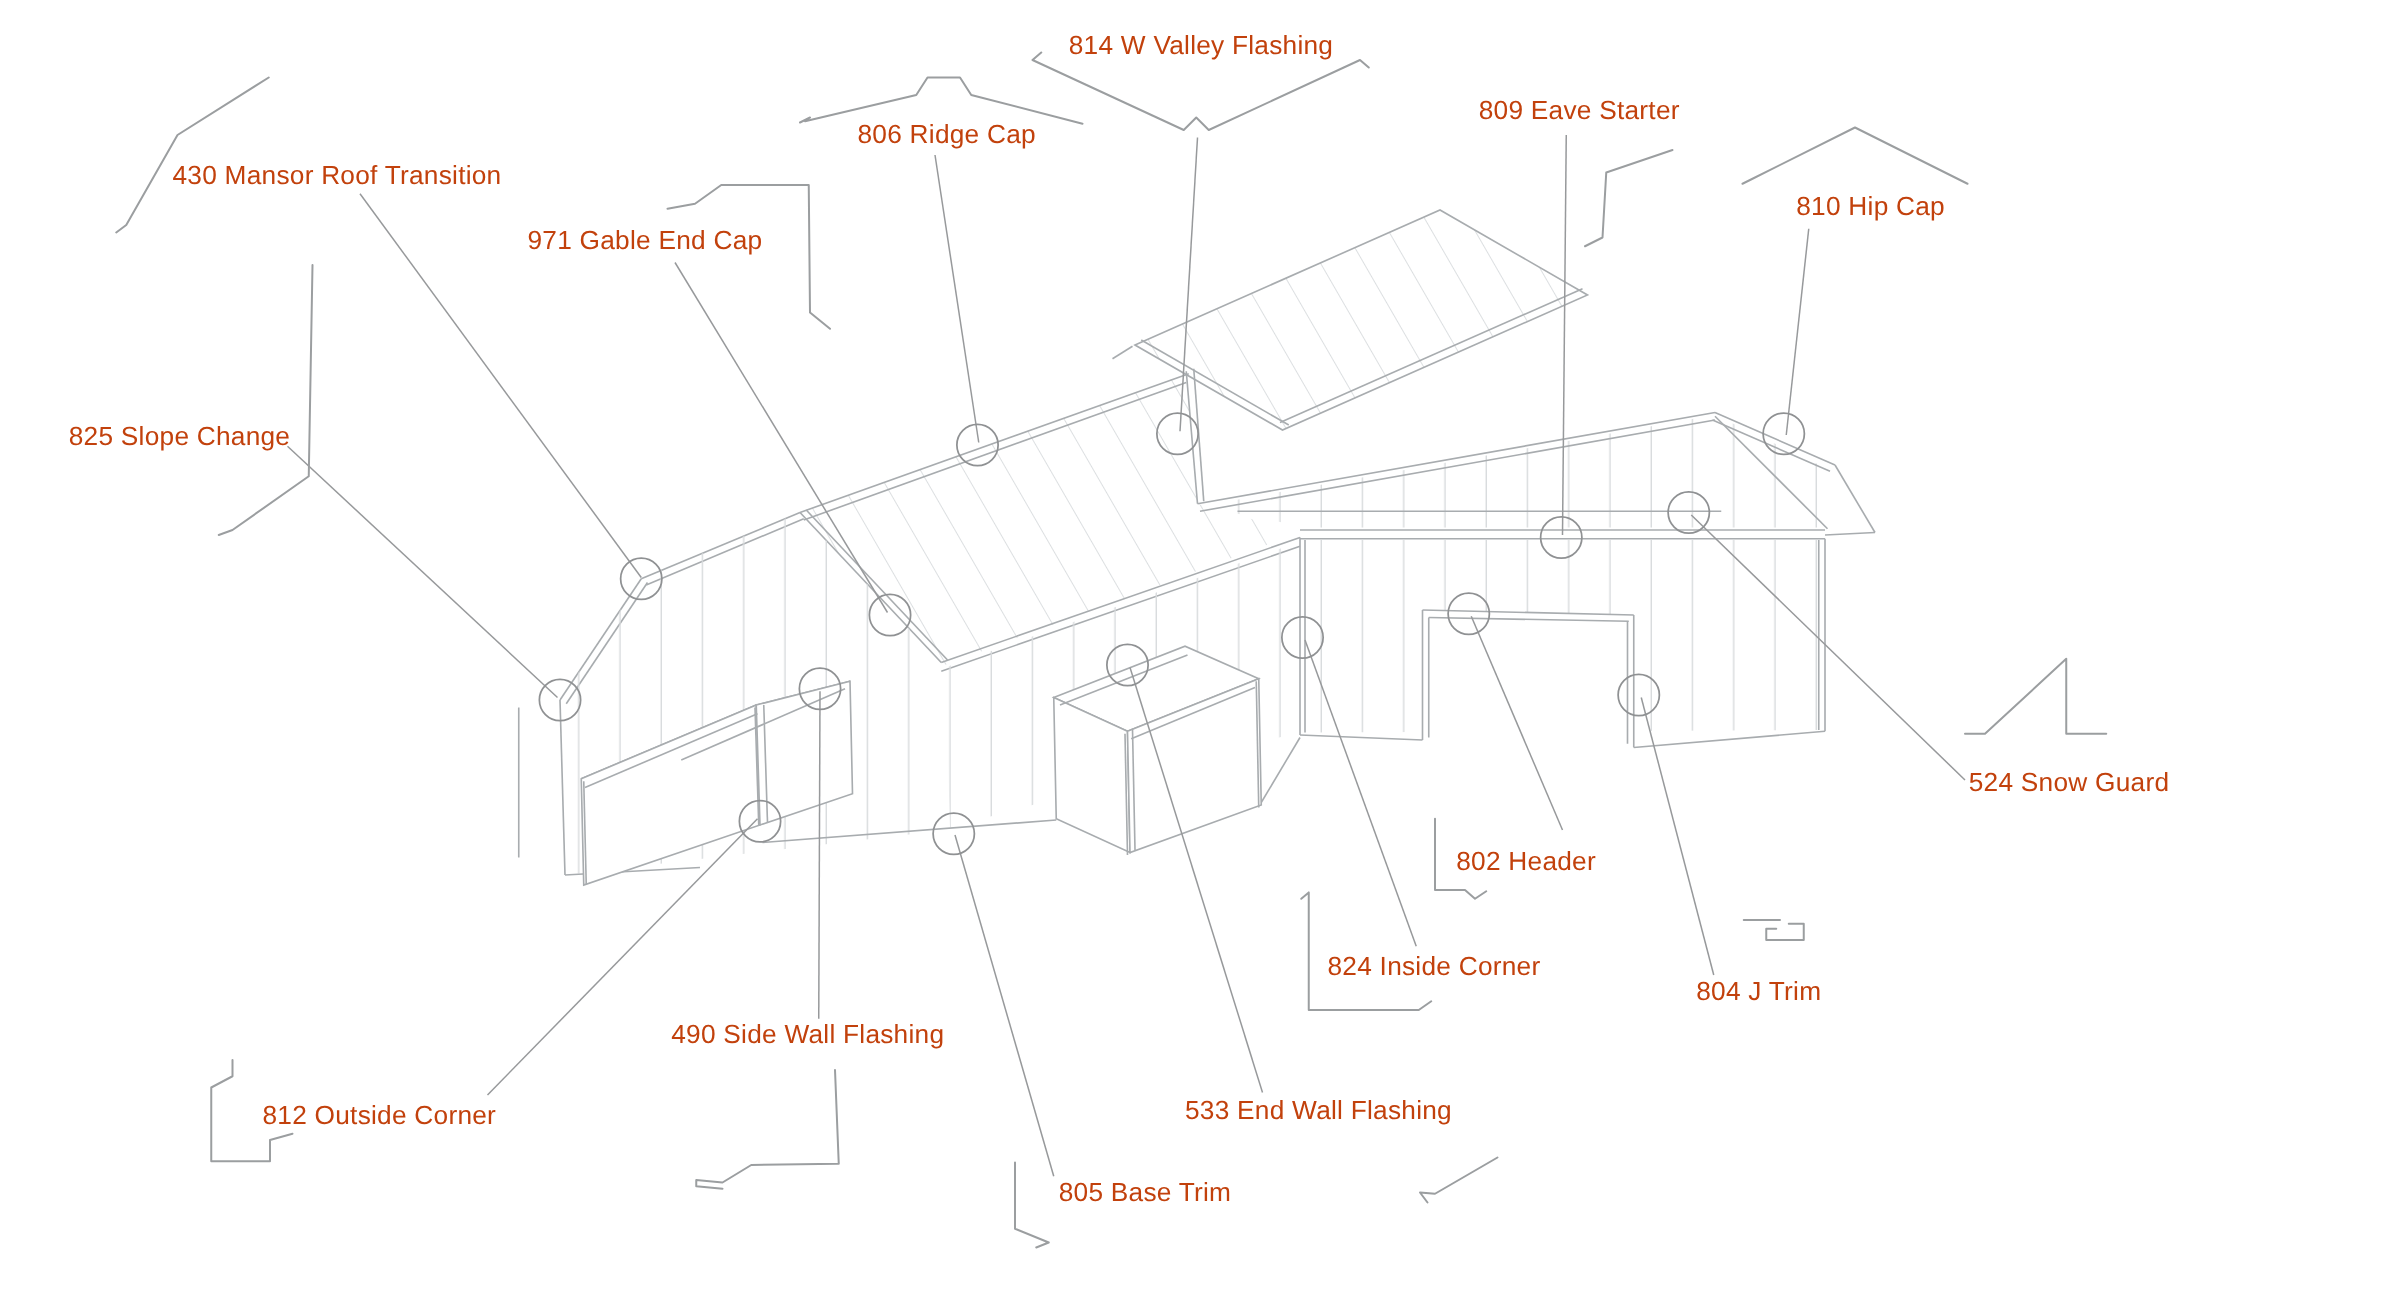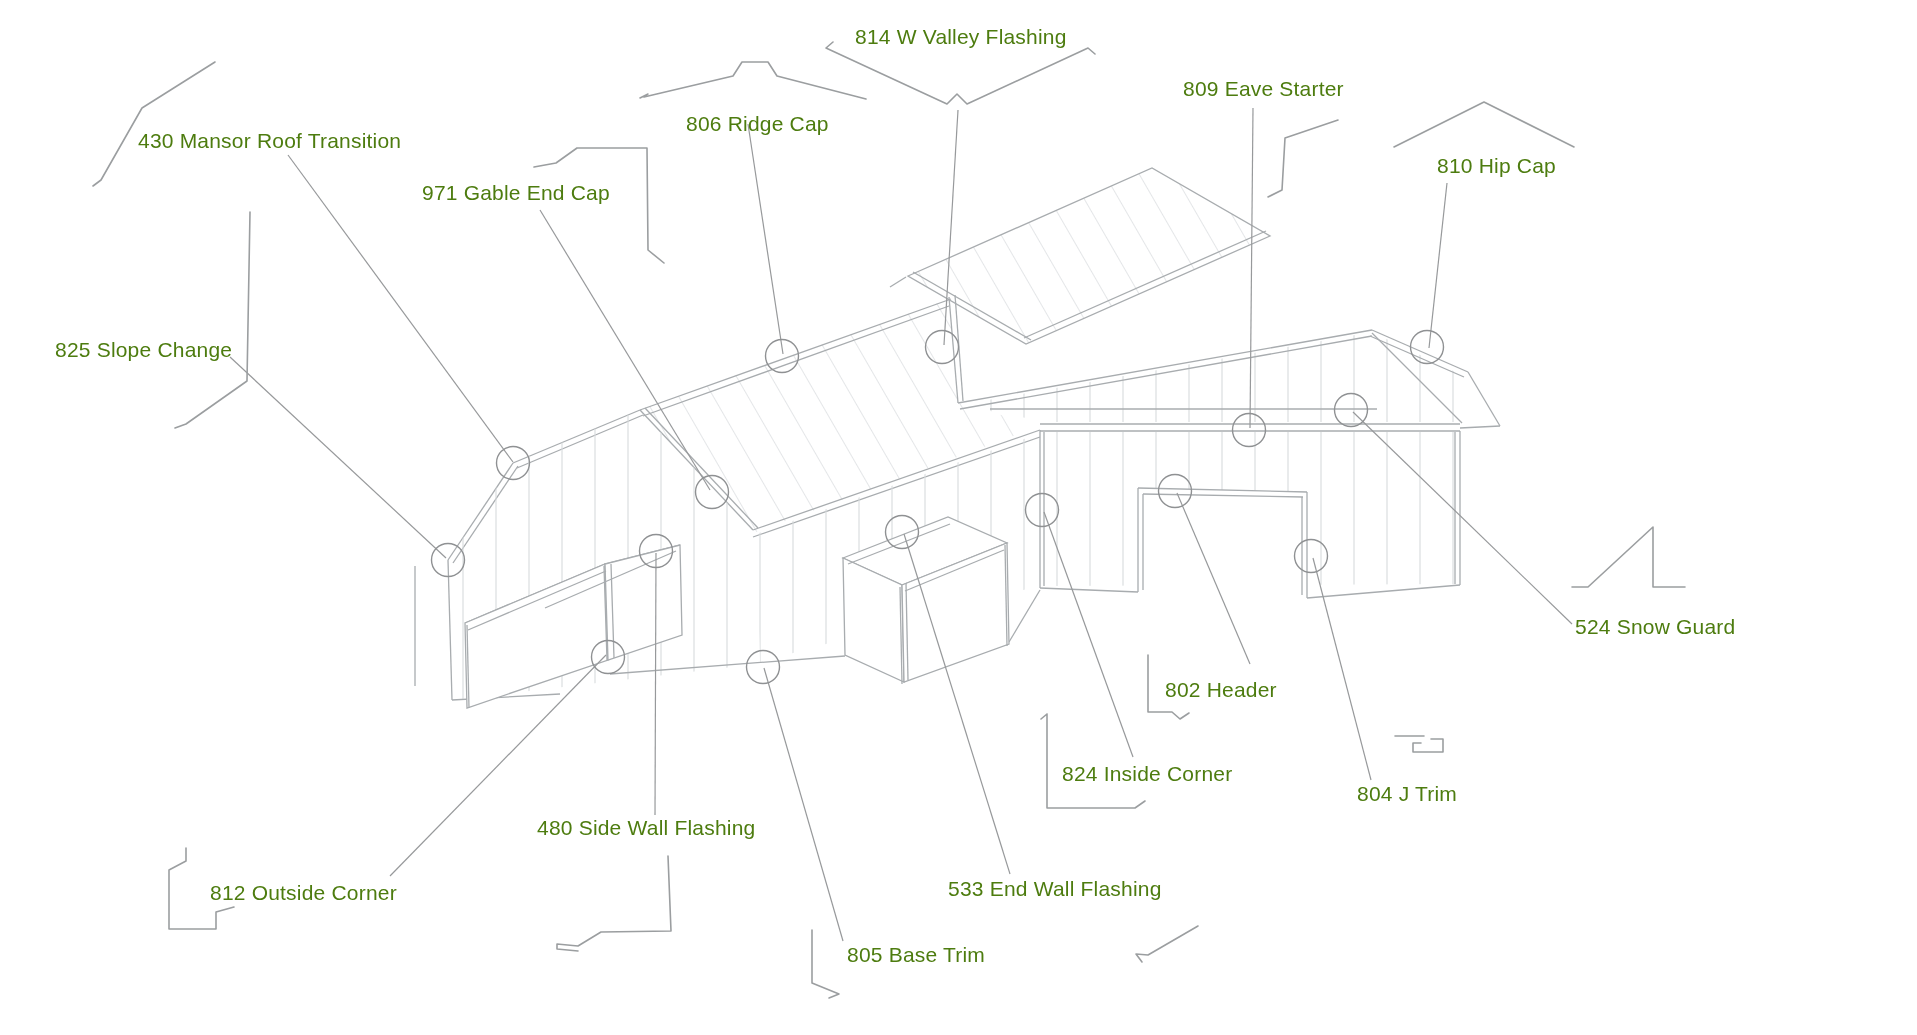--- a/index.html
+++ b/index.html
@@ -1,19 +1,19 @@
 <!DOCTYPE html>
 <html><head>
 <meta charset="utf-8">
 <style>
   html,body{margin:0;padding:0;background:#fff;}
   #stage{position:relative;width:1917px;height:1035px;background:#ffffff;overflow:hidden;
          font-family:"Liberation Sans", sans-serif;}
   #art{position:absolute;left:0;top:0;}
-  .label{position:absolute;font-size:21px;color:#4d7c0f;white-space:nowrap;letter-spacing:.2px;}
+  .label{position:absolute;font-size:21px;color:#c2410c;white-space:nowrap;letter-spacing:.2px;}
 </style>
 </head>
 <body>
 
 <div id="stage">
 
 <svg id="art" width="1917" height="1035" viewBox="0 0 1917 1035">
   <defs>
     <pattern id="roofHatch" width="30" height="30" patternUnits="userSpaceOnUse" patternTransform="rotate(150)">
       <line x1="0" y1="0" x2="0" y2="30" stroke="#cdd1d4" stroke-width="1.1"></line>
@@ -170,26 +170,26 @@
     <path d="M668,856 l3,75 -70,1 -23,14 -21,-2 v5 l21,2"></path>
     <path d="M1198,926 l-50,29 -12,-1 6,8"></path>
     <path d="M1047,714 l-6,5 M1047,714 v94 h88 l10,-7"></path>
     <path d="M250,212 l-3,169 -61,43 -11,4"></path>
   </g>
 </svg>
 
 <div class="label" style="left:1165px;top:678px">802 Header</div>
 <div class="label" style="left:1357px;top:782px">804 J Trim</div>
 <div class="label" style="left:847px;top:943px">805 Base Trim</div>
-<div class="label" style="left:686px;top:112px">806 Ridge Cap</div>
+<div class="label" style="left:686px;top:96px">806 Ridge Cap</div>
 <div class="label" style="left:422px;top:181px">971 Gable End Cap</div>
 <div class="label" style="left:1183px;top:77px">809 Eave Starter</div>
 <div class="label" style="left:1437px;top:154px">810 Hip Cap</div>
 <div class="label" style="left:210px;top:881px">812 Outside Corner</div>
 <div class="label" style="left:855px;top:25px">814 W Valley Flashing</div>
 <div class="label" style="left:138px;top:129px">430 Mansor Roof Transition</div>
 <div class="label" style="left:1575px;top:615px">524 Snow Guard</div>
-<div class="label" style="left:537px;top:816px">480 Side Wall Flashing</div>
+<div class="label" style="left:537px;top:816px">490 Side Wall Flashing</div>
 <div class="label" style="left:948px;top:877px">533 End Wall Flashing</div>
 <div class="label" style="left:1062px;top:762px">824 Inside Corner</div>
 <div class="label" style="left:55px;top:338px">825 Slope Change</div>
 
 </div>
 
 </body></html>

